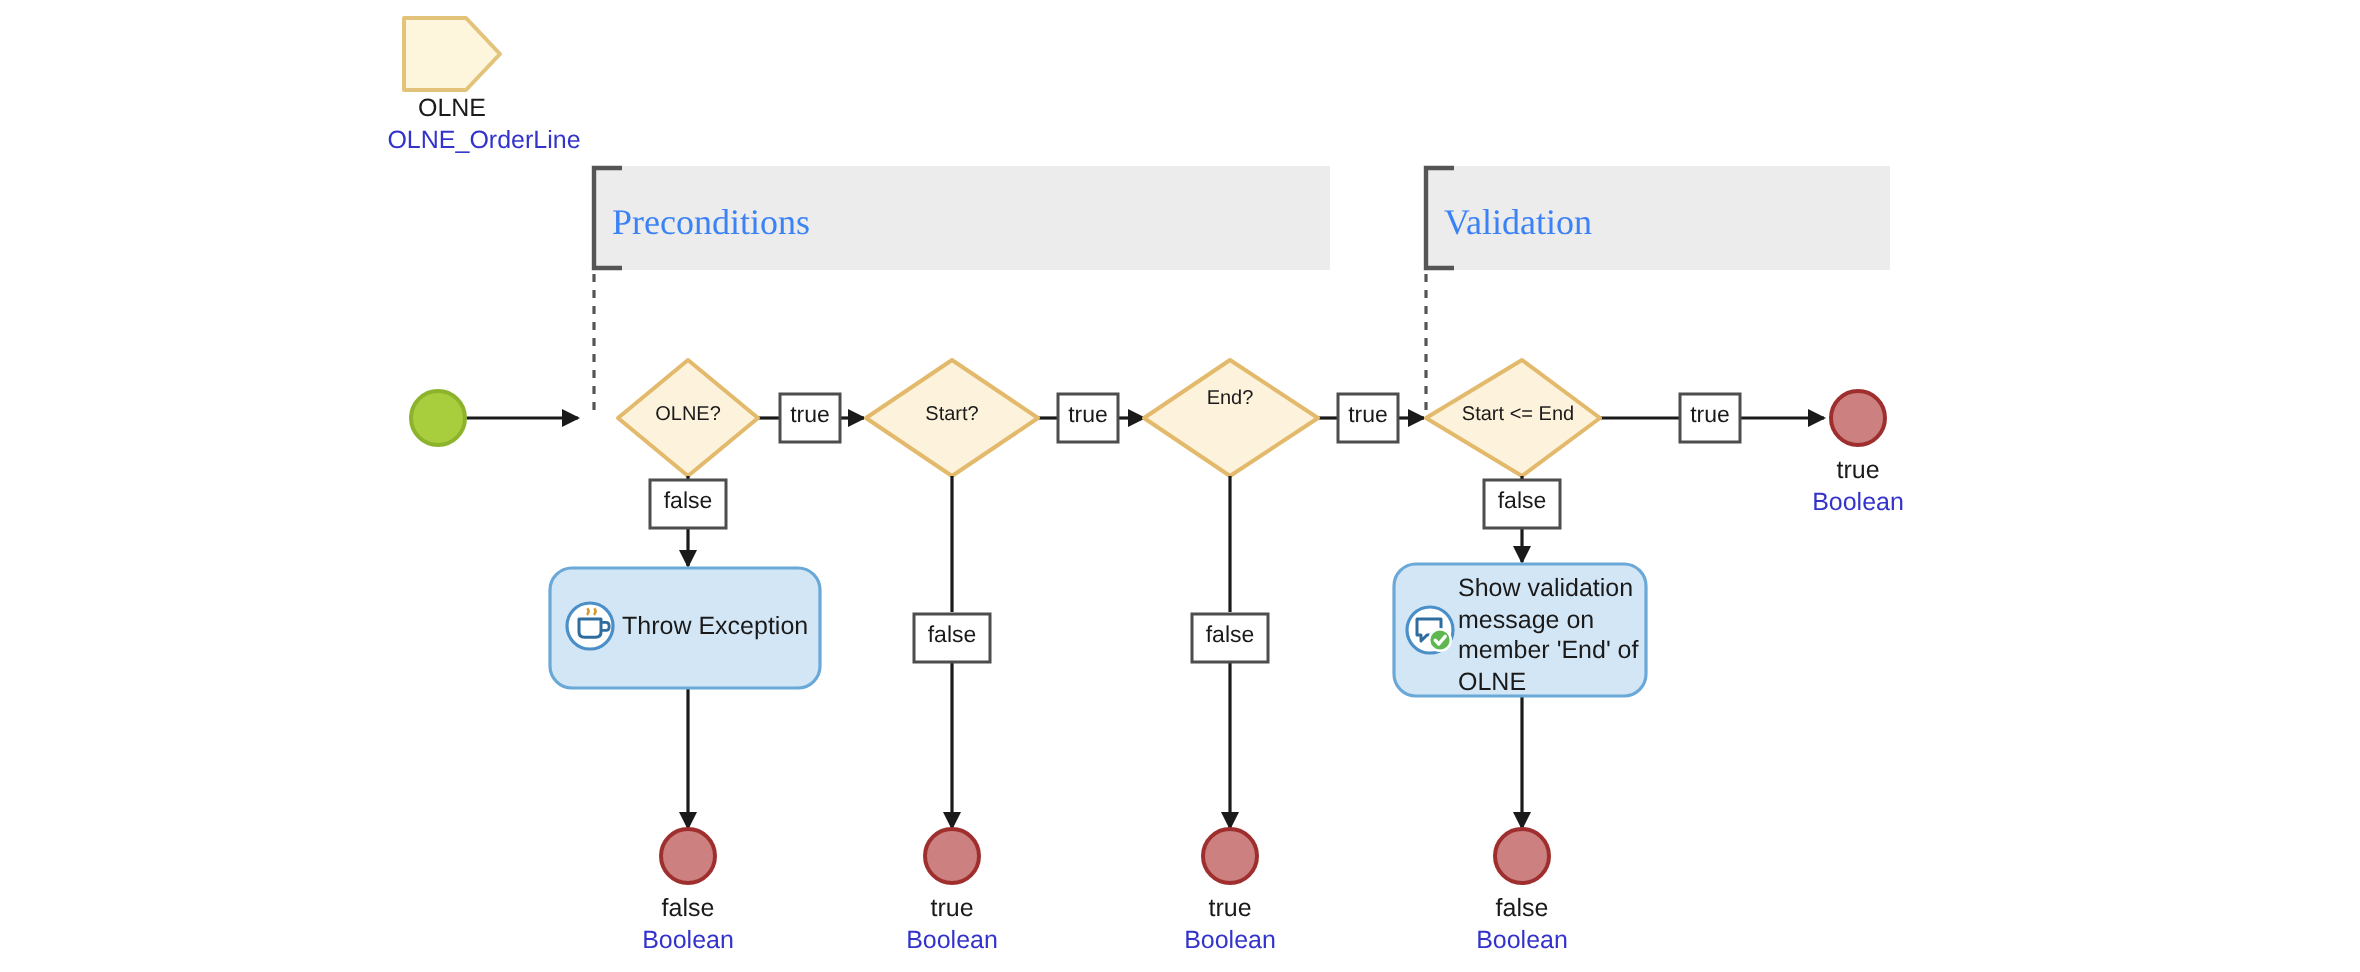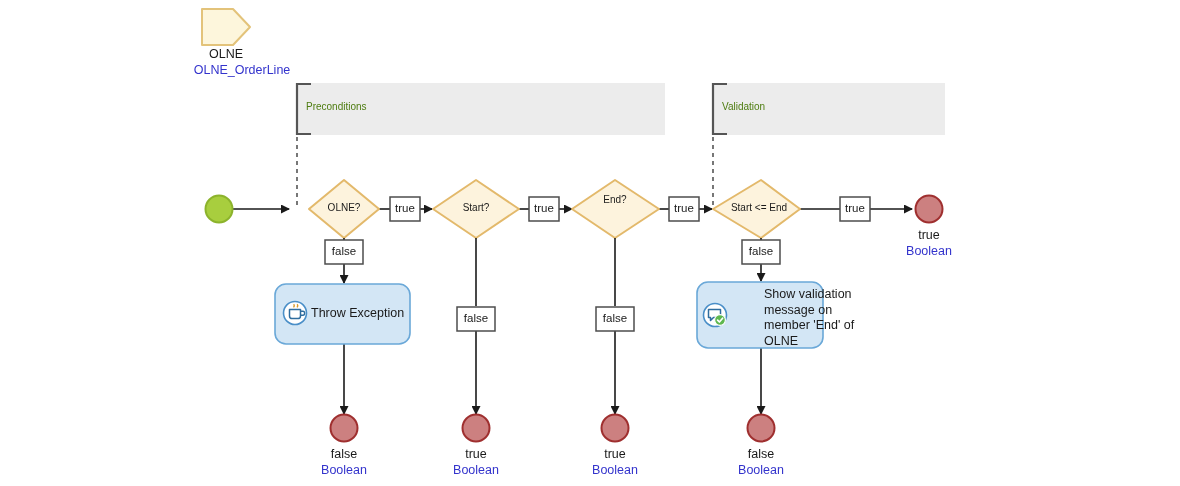--- a/index.html
+++ b/index.html
@@ -40,22 +40,23 @@
 
   .obj-name {
     font-size: 12.5px;
     color: #1a1a1a;
   }
   .type-name {
     font-size: 12.5px;
     color: #3333cc;
   }
   .band-label {
-    font-size: 10px;
-    color: #4d7c0f;
+    font-size: 18px;
+    color: #3b82f6;
+    font-family: Liberation Serif, serif;
   }
   .diamond-label {
     font-size: 10px;
     color: #1a1a1a;
   }
   .edge-label {
     font-size: 11.5px;
     color: #1a1a1a;
   }
   .term-label {
@@ -217,21 +218,21 @@
   <div class="txt txt-center edge-label" style="left:544px; top:203px;">true</div>
   <div class="txt txt-center edge-label" style="left:684px; top:203px;">true</div>
   <div class="txt txt-center edge-label" style="left:855px; top:203px;">true</div>
 
   <div class="txt txt-center edge-label" style="left:344px; top:246px;">false</div>
   <div class="txt txt-center edge-label" style="left:476px; top:313px;">false</div>
   <div class="txt txt-center edge-label" style="left:615px; top:313px;">false</div>
   <div class="txt txt-center edge-label" style="left:761px; top:246px;">false</div>
 
   <div class="action-label" style="left:311px; top:306px; width:95px;">Throw Exception</div>
-  <div class="action-label" style="left:764px; top:287px; width:92px;">Show validation message on member 'End' of OLNE</div>
+  <div class="action-label" style="left:729px; top:287px; width:92px;">Show validation message on member 'End' of OLNE</div>
 
   <div class="txt txt-center term-label" style="left:929px; top:229px;">true</div>
   <div class="txt txt-center type-name" style="left:929px; top:245px;">Boolean</div>
 
   <div class="txt txt-center term-label" style="left:344px; top:448px;">false</div>
   <div class="txt txt-center type-name" style="left:344px; top:464px;">Boolean</div>
 
   <div class="txt txt-center term-label" style="left:476px; top:448px;">true</div>
   <div class="txt txt-center type-name" style="left:476px; top:464px;">Boolean</div>
 

